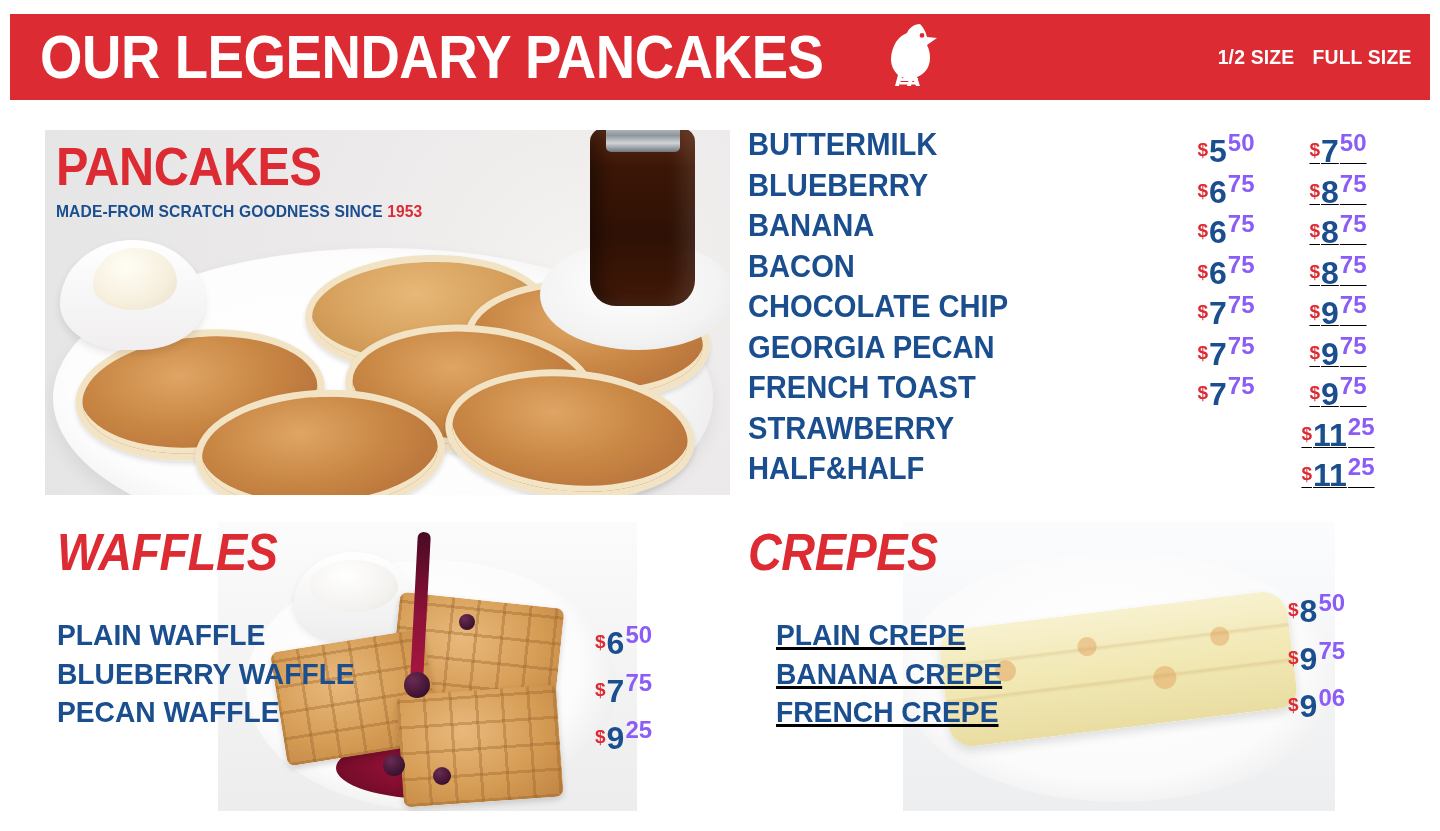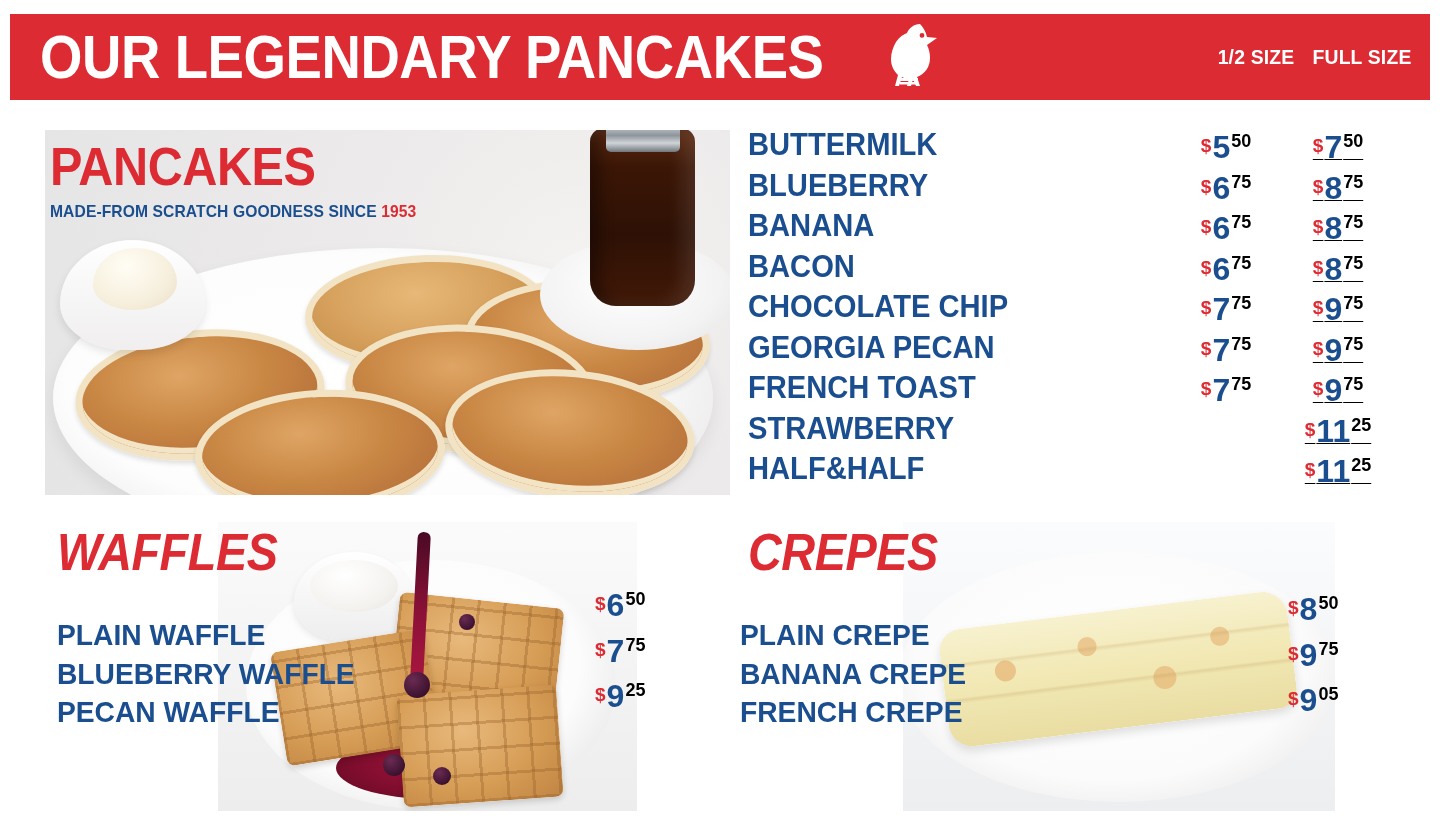--- a/index.html
+++ b/index.html
@@ -92,21 +92,21 @@
     border-radius:14px 14px 26px 26px;
     box-shadow:inset -12px 0 18px rgba(255,255,255,.10), inset 10px 0 14px rgba(0,0,0,.35);
   }
   .syrup-lid{
     position:absolute; left:561px; top:-8px; width:74px; height:30px;
     background:linear-gradient(180deg,#d9dcdf 0%, #8e969c 45%, #cfd4d8 70%, #6f777d 100%);
     border-radius:5px;
   }
 
   .pancake-head{
-    position:absolute; left:50px; top:139px; z-index:5;
+    position:absolute; left:56px; top:139px; z-index:5;
   }
   .pancake-head .big{
     color:#DD2B33;
     font-family:"Liberation Sans Narrow","Liberation Sans", sans-serif;
     font-weight:700; font-size:54px; line-height:54px; letter-spacing:-0.5px;
     transform:scaleX(0.90); transform-origin:left center; white-space:nowrap;
   }
   .pancake-sub{
     margin-top:9px;
     font-family:"Liberation Sans Narrow","Liberation Sans", sans-serif;
@@ -134,21 +134,21 @@
   .cur{
     color:#DD2B33; font-weight:700; font-size:19px;
     font-family:"Liberation Sans Narrow","Liberation Sans", sans-serif;
     vertical-align:6px; margin-right:1px;
   }
   .dol{
     color:#1A4E8F; font-weight:700; font-size:32px;
     font-family:"Liberation Sans Narrow","Liberation Sans", sans-serif;
   }
   .cts{
-    color:#000000; font-weight:700; font-size:18px;
+    color:#8b5cf6; font-weight:700; font-size:24px;
     font-family:"Liberation Sans Narrow","Liberation Sans", sans-serif;
     vertical-align:11px; margin-left:1px;
   }
 
   
   .sec-title{
     color:#DD2B33;
     font-family:"Liberation Sans Narrow","Liberation Sans", sans-serif;
     font-weight:700; font-size:52px; line-height:52px; letter-spacing:-0.5px;
     transform:scaleX(0.90); transform-origin:left center; white-space:nowrap;
@@ -156,21 +156,21 @@
   .sec-item{
     color:#1A4E8F;
     font-family:"Liberation Sans Narrow","Liberation Sans", sans-serif;
     font-weight:700; font-size:30px; line-height:38.5px; letter-spacing:0px;
     transform:scaleX(0.94); transform-origin:left top; white-space:nowrap;
   }
 
   
   .waffles-title{ position:absolute; left:57px; top:526px; z-index:4;font-style:italic; }
   .waffles-items{ position:absolute; left:57px; top:616px; z-index:4; }
-  .waffles-prices{ position:absolute; left:595px; top:580px; z-index:4; }
+  .waffles-prices{ position:absolute; left:595px; top:616px; z-index:4; }
 
   .waffle-photo{
     position:absolute; left:218px; top:522px; width:419px; height:289px;
     overflow:hidden;
     background:linear-gradient(180deg,#fbfbfc 0%, #f2f2f3 60%, #ededee 100%);
   }
   .w-plate{
     position:absolute; left:28px; top:38px; width:370px; height:250px;
     border-radius:50%;
     background:radial-gradient(ellipse at 45% 42%, #ffffff 0%, #fcfcfc 58%, #e9e7e8 82%, #dcdada 100%);
@@ -208,21 +208,21 @@
     border-radius:6px; transform:rotate(3deg);
   }
   .syrup-pool{
     position:absolute; left:118px; top:215px; width:195px; height:62px;
     background:radial-gradient(ellipse at 50% 45%, #a2143c 0%, #7d0d2d 60%, #5d0821 100%);
     border-radius:50%;
   }
 
   
   .crepes-title{ position:absolute; left:748px; top:526px; z-index:4;font-style:italic; }
-  .crepes-items{ position:absolute; left:740px; top:616px; z-index:4; }
+  .crepes-items{ position:absolute; left:776px; top:616px; z-index:4;text-decoration:underline; }
   .crepes-prices{ position:absolute; left:1288px; top:584px; z-index:4; }
 
   .crepe-photo{
     position:absolute; left:903px; top:522px; width:432px; height:289px;
     overflow:hidden;
     background:linear-gradient(180deg,#fbfcfd 0%, #f3f4f6 55%, #eceef0 100%);
   }
   .cr-plate{
     position:absolute; left:-4px; top:30px; width:440px; height:250px;
     border-radius:50%;
@@ -380,14 +380,14 @@
   <div class="sec-title">CREPES</div>
 </div>
 <div class="crepes-items">
     <div class="sec-item">PLAIN CREPE</div>
     <div class="sec-item">BANANA CREPE</div>
     <div class="sec-item">FRENCH CREPE</div>
   </div>
 <div class="crepes-prices">
     <div class="sec-item" style="text-align: right; transform: none;"><span class="cur">$</span><span class="dol">8</span><span class="cts">50</span></div>
     <div class="sec-item" style="text-align: right; transform: none;"><span class="cur">$</span><span class="dol">9</span><span class="cts">75</span></div>
-    <div class="sec-item" style="text-align: right; transform: none;"><span class="cur">$</span><span class="dol">9</span><span class="cts">05</span></div>
+    <div class="sec-item" style="text-align: right; transform: none;"><span class="cur">$</span><span class="dol">9</span><span class="cts">06</span></div>
   </div>
 
 </body></html>

